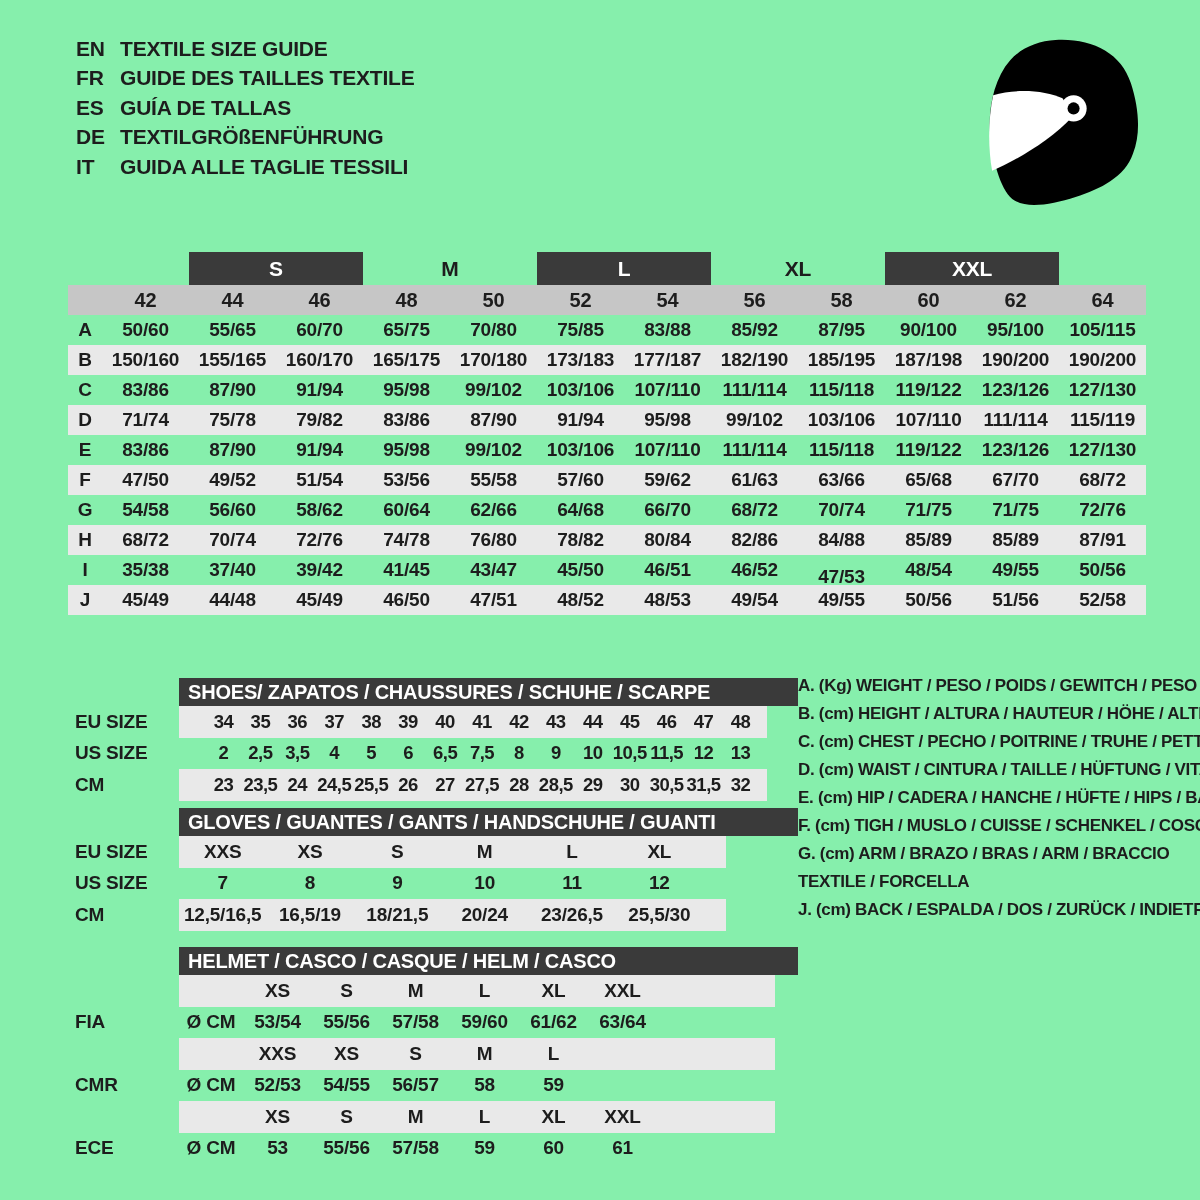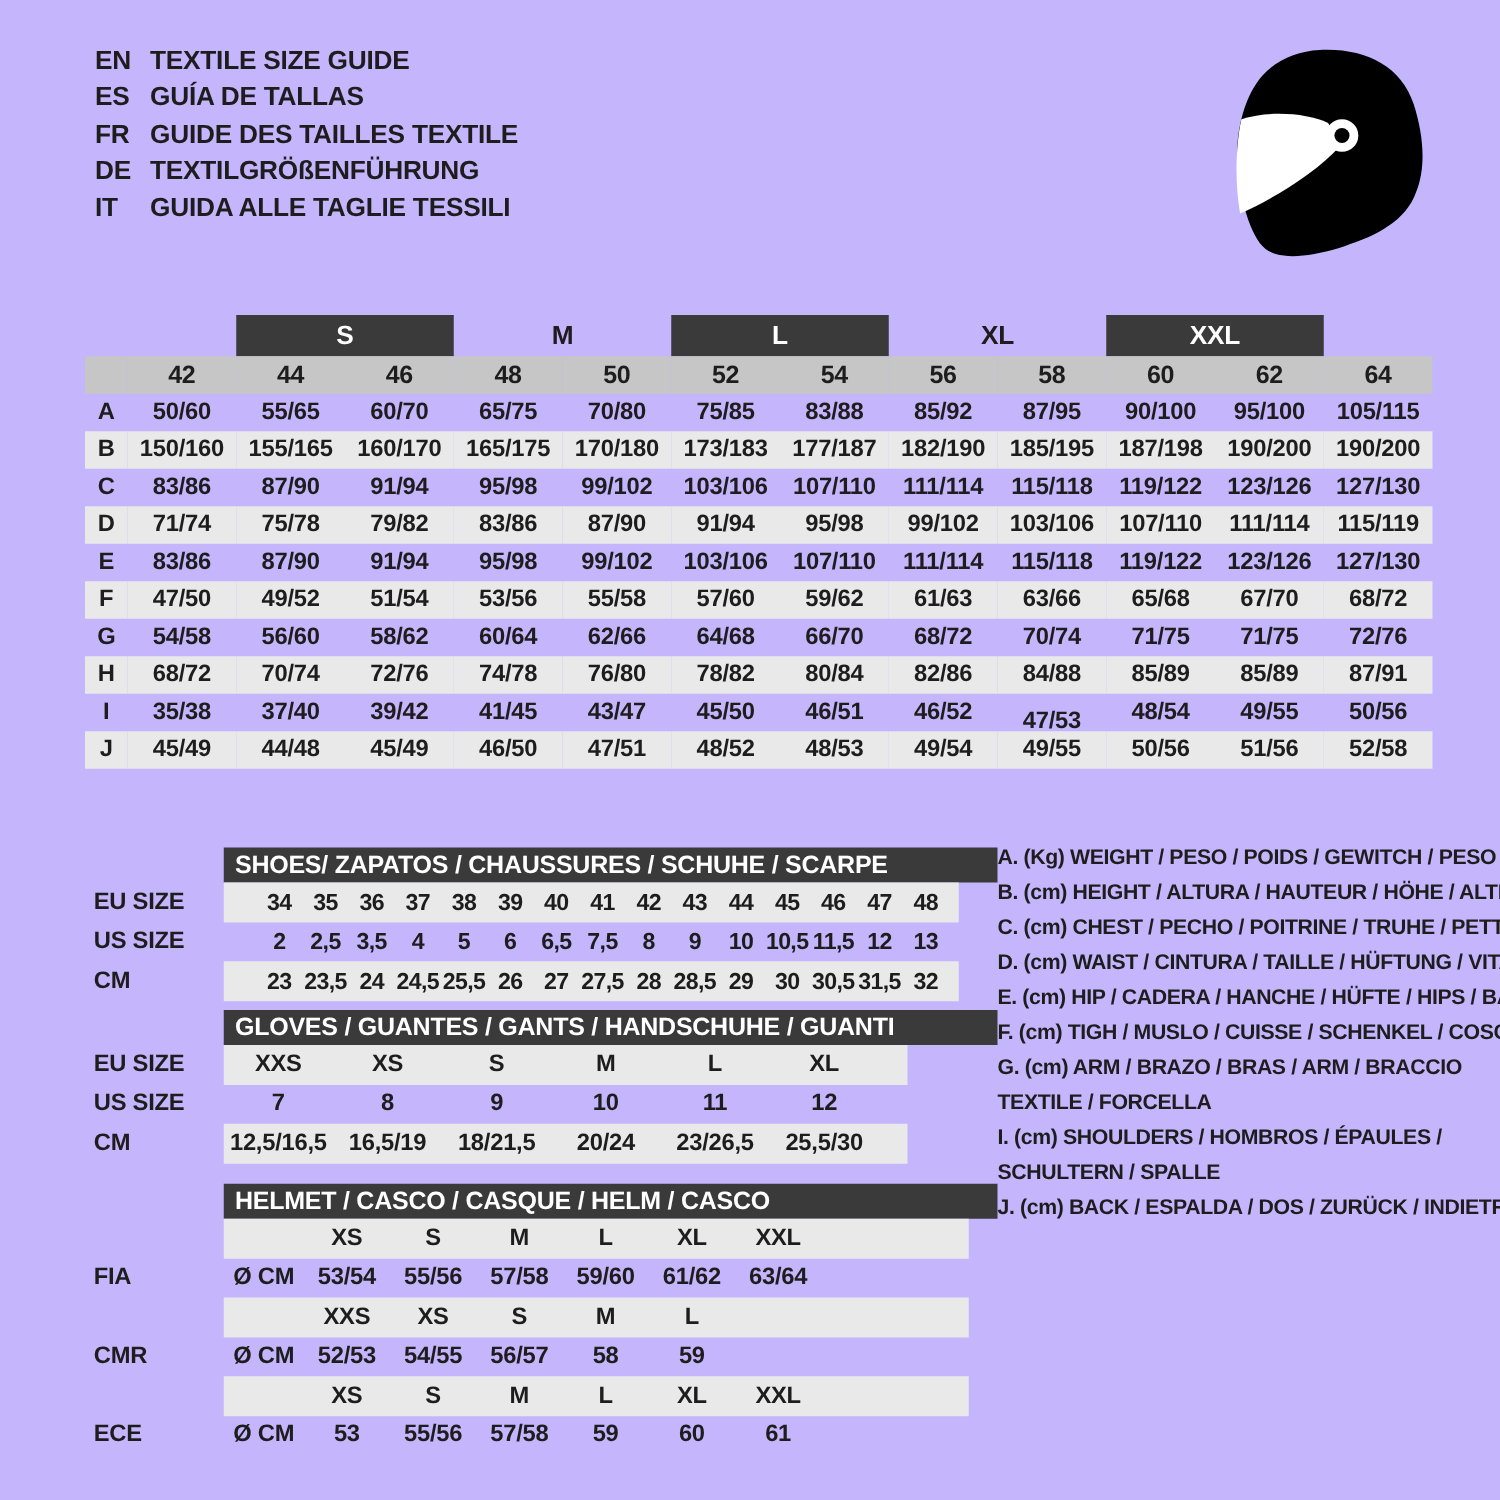--- a/index.html
+++ b/index.html
@@ -1,18 +1,18 @@
 <!DOCTYPE html>
 <html><head>
 <meta charset="utf-8">
 <style>
   * { margin:0; padding:0; box-sizing:border-box; }
   html,body { background:#ffffff; }
   .canvas {
-    position:relative; width:1200px; height:1200px; background:#c4b5fd; overflow:hidden;
+    position:relative; width:1200px; height:1200px; background:#86efac; overflow:hidden;
     font-family:"Liberation Sans","DejaVu Sans",sans-serif; font-weight:bold;
     color:#1d1d1d; letter-spacing:-0.2px;
   }
 
   
   .lang-header { position:absolute; left:76px; top:34px; }
   .lang-row { display:flex; height:29.5px; align-items:center; font-size:21px; }
   .lang-code { width:44px; }
 
   
@@ -57,26 +57,26 @@
 <body>
 
 <div class="canvas">
 
   <div class="lang-header">
       <div class="lang-row">
         <div class="lang-code">EN</div>
         <div class="lang-title">TEXTILE SIZE GUIDE</div>
       </div>
       <div class="lang-row">
+        <div class="lang-code">FR</div>
+        <div class="lang-title">GUIDE DES TAILLES TEXTILE</div>
+      </div>
+      <div class="lang-row">
         <div class="lang-code">ES</div>
         <div class="lang-title">GUÍA DE TALLAS</div>
-      </div>
-      <div class="lang-row">
-        <div class="lang-code">FR</div>
-        <div class="lang-title">GUIDE DES TAILLES TEXTILE</div>
       </div>
       <div class="lang-row">
         <div class="lang-code">DE</div>
         <div class="lang-title">TEXTILGRÖßENFÜHRUNG</div>
       </div>
       <div class="lang-row">
         <div class="lang-code">IT</div>
         <div class="lang-title">GUIDA ALLE TAGLIE TESSILI</div>
       </div>
     </div>
@@ -451,21 +451,17 @@
       <div class="legend-item">
         <div class="legend-line">F. (cm) TIGH / MUSLO / CUISSE / SCHENKEL / COSCIA</div>
       </div>
       <div class="legend-item">
         <div class="legend-line">G. (cm) ARM / BRAZO / BRAS / ARM / BRACCIO</div>
       </div>
       <div class="legend-item">
         <div class="legend-line">TEXTILE / FORCELLA</div>
       </div>
       <div class="legend-item">
-        <div class="legend-line">I. (cm) SHOULDERS / HOMBROS / ÉPAULES /</div>
-        <div class="legend-line">SCHULTERN / SPALLE</div>
-      </div>
-      <div class="legend-item">
         <div class="legend-line">J. (cm) BACK / ESPALDA / DOS / ZURÜCK / INDIETRO</div>
       </div>
     </div>
 
 </div>
 
 </body></html>

